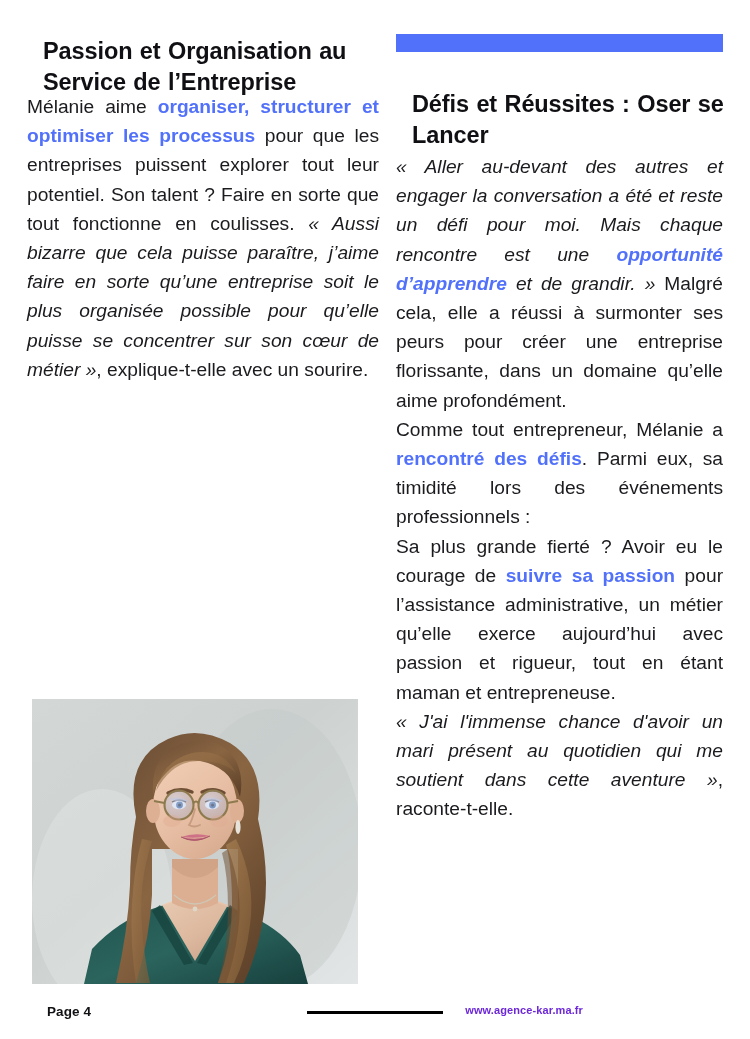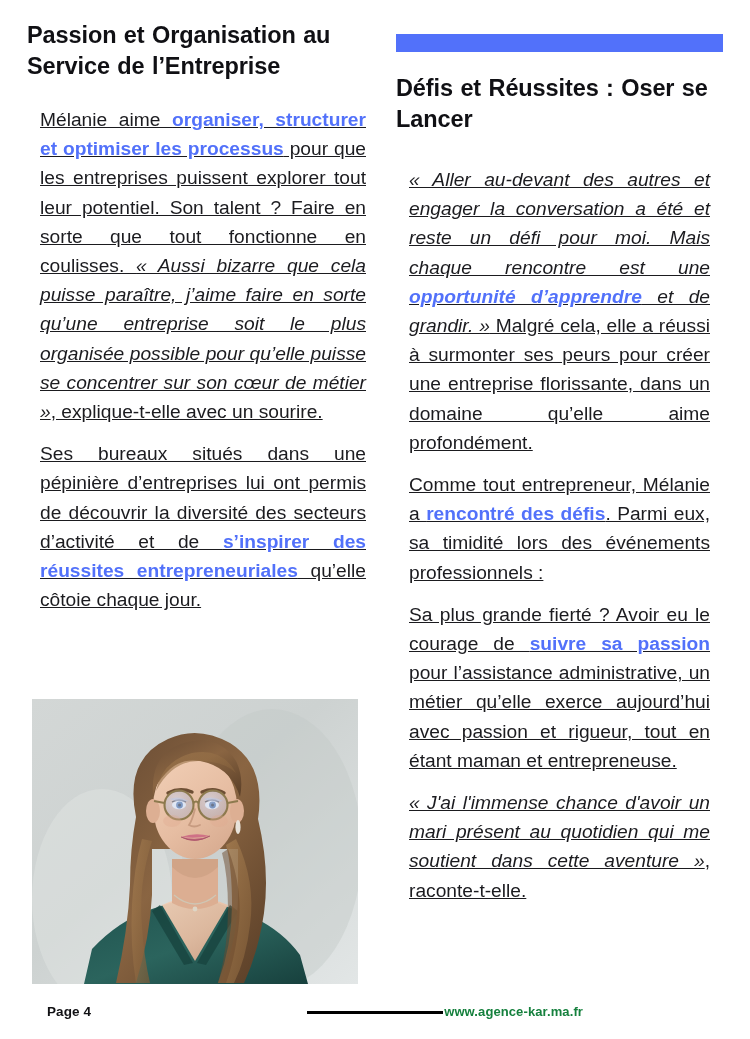--- a/index.html
+++ b/index.html
@@ -32,41 +32,41 @@
   }
 
   
   .heading {
     font-family: "Liberation Sans", sans-serif;
     font-weight: bold;
     font-size: 23.5px;
     line-height: 1.33;
     color: #101014;
     letter-spacing: -0.1px;
-    margin: 0;
+    margin: 16px;
     word-spacing: 1px;
   }
   .heading-left  { position: absolute; left: 27px;  top: 20px;  width: 352px; }
   .heading-right { position: absolute; left: 396px; top: 73px;  width: 330px; }
 
   
   .body-text {
     font-family: "Liberation Sans", sans-serif;
     font-size: 19.2px;
     line-height: 29.2px;
     color: #1b1b1f;
     text-align: justify;
     text-justify: inter-word;
     margin: 0;
     hyphens: none;
   }
   .body-left  { position: absolute; left: 27px;  top: 92px;  width: 352px; }
   .body-right { position: absolute; left: 396px; top: 152px; width: 327px; }
 
-  .body-text p { margin: 13px; text-decoration: underline; }
+  .body-text p { margin: 0; }
 
   b, .hl {
     font-weight: bold;
     color: #5271fa;
   }
   i, .it { font-style: italic; }
   .it-hl {
     font-style: italic;
     font-weight: bold;
     color: #5271fa;
@@ -107,41 +107,38 @@
     width: 136px;
     height: 3px;
     background: #000000;
   }
   .footer-site {
     position: absolute;
     right: 27px;
     top: 4px;
     font-family: "Liberation Sans", sans-serif;
     font-weight: bold;
-    font-size: 13px;
-    color: #15803d;
+    font-size: 11px;
+    color: #6d28d9;
     letter-spacing: 0.1px;
     text-align: right;
   }
 </style>
 </head>
 <body>
 
 <div id="page">
 
   <div class="accent-bar"></div>
 
   <h2 class="heading heading-left">Passion et Organisation au Service de l’Entreprise</h2>
 
   <div class="body-text body-left">
     <p>
       <span>Mélanie aime </span><b class="hl">organiser, structurer et optimiser les processus</b><span> pour que les entreprises puissent explorer tout leur potentiel. Son talent ? Faire en sorte que tout fonctionne en coulisses. </span><i class="it">« Aussi bizarre que cela puisse paraître, j’aime faire en sorte qu’une entreprise soit le plus organisée possible pour qu’elle puisse se concentrer sur son cœur de métier »</i><span>, explique-t-elle avec un sourire.</span>
-    </p>
-    <p>
-      <span>Ses bureaux situés dans une pépinière d’entreprises lui ont permis de découvrir la diversité des secteurs d’activité et de </span><b class="hl">s’inspirer des réussites entrepreneuriales</b><span> qu’elle côtoie chaque jour.</span>
     </p>
   </div>
 
   <div class="photo-frame">
     <svg class="photo-svg" viewBox="0 0 326 285" preserveAspectRatio="xMidYMid slice">
       <defs>
         <linearGradient id="bgwall" x1="0" y1="0" x2="1" y2="1">
           <stop offset="0%" stop-color="#d3d7d6"></stop>
           <stop offset="45%" stop-color="#cdd2d1"></stop>
           <stop offset="100%" stop-color="#e2e6e6"></stop>

